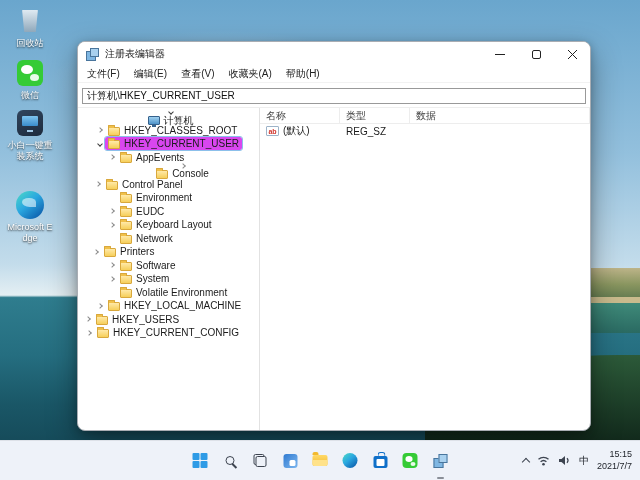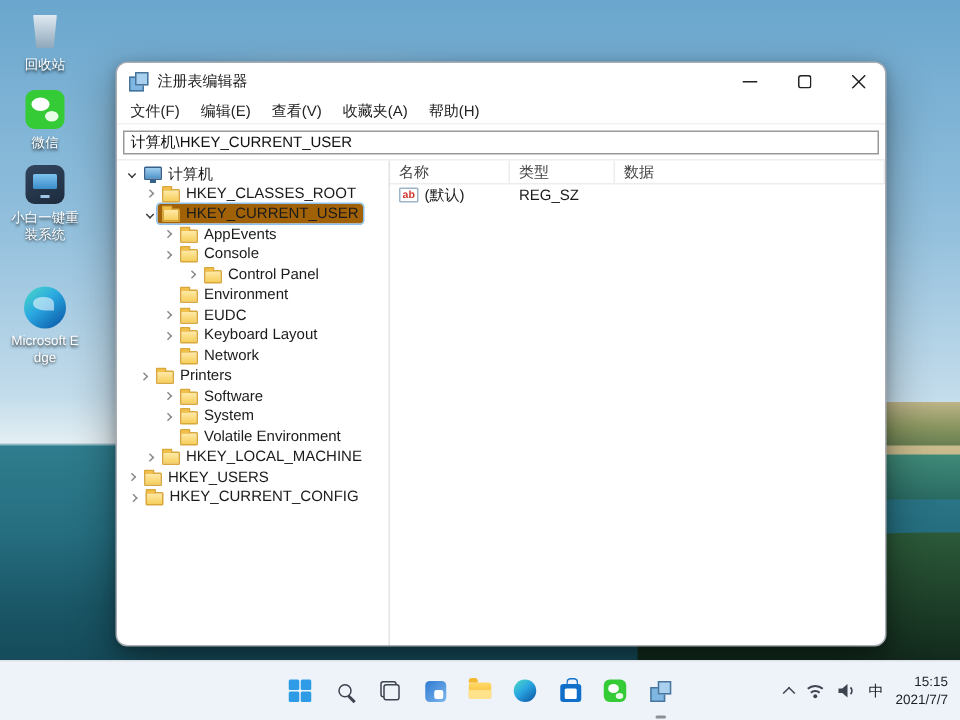--- a/index.html
+++ b/index.html
@@ -61,21 +61,21 @@
   .content { flex:1 1 auto; display:flex; min-height:0; }
   .tree-pane { width:181px; flex:0 0 auto; overflow:hidden; padding-top:2px; }
   .v-split { width:1px; background:#e2e2e2; flex:0 0 auto; }
   .list-pane { flex:1 1 auto; display:flex; flex-direction:column; overflow:hidden; }
 
   .tree-row { height:13.5px; display:flex; align-items:center; font-size:10px; color:#1b1b1b; white-space:nowrap; }
   .expander { width:11px; flex:0 0 auto; display:inline-flex; justify-content:center; align-items:center; }
   .chev-right { width:4px; height:4px; border-top:1px solid #8a8a8a; border-right:1px solid #8a8a8a; transform:rotate(45deg); }
   .chev-down  { width:4px; height:4px; border-top:1px solid #3c3c3c; border-right:1px solid #3c3c3c; transform:rotate(135deg); }
   .node-body { display:inline-flex; align-items:center; gap:4px; padding:0 3px; height:13px; border-radius:2px; }
-  .node-body.selected { background:#a16207; outline:1px solid #8cc0ea;text-align:right; }
+  .node-body.selected { background:#d946ef; outline:1px solid #8cc0ea;text-align:right; }
   .node-icon { display:inline-block; flex:0 0 auto; }
   .node-icon.folder { width:12px; height:9px; background:linear-gradient(#ffe9a8,#f6cf5a);
     border:1px solid #d9a83c; border-radius:1px; position:relative; margin-top:2px; }
   .node-icon.folder::before { content:""; position:absolute; top:-3px; left:-1px; width:5px; height:2px;
     background:#f0c04a; border:1px solid #d9a83c; border-bottom:none; border-radius:1px 1px 0 0; }
   .node-icon.computer { width:12px; height:9px; border:1px solid #35618c;
     background:linear-gradient(#9fd0f0,#4f94c9); border-radius:1px; position:relative; }
   .node-icon.computer::after { content:""; position:absolute; left:3px; bottom:-3px; width:4px; height:2px; background:#35618c; }
 
   .list-header { display:flex; height:16px; align-items:center; font-size:10px; color:#444;
@@ -193,21 +193,21 @@
         <span class="menu-item">编辑(E)</span>
         <span class="menu-item">查看(V)</span>
         <span class="menu-item">收藏夹(A)</span>
         <span class="menu-item">帮助(H)</span>
       </div>
     <div class="addr-wrap">
       <input class="address-input" readonly="" value="计算机\HKEY_CURRENT_USER" style="">
     </div>
     <div class="content">
       <div class="tree-pane" id="tree">
-          <div class="tree-row" style="padding-left: 4px;">
+          <div class="tree-row" style="padding-left: 4px; flex-direction: column;">
             <span class="expander">
               <i class="chev-down"></i>
             </span>
             <span class="node-body">
               <span class="node-icon computer"></span>
               <span>计算机</span>
             </span>
           </div>
           <div class="tree-row" style="padding-left: 16px;">
             <span class="expander">
@@ -229,30 +229,30 @@
           </div>
           <div class="tree-row" style="padding-left: 28px;">
             <span class="expander">
               <i class="chev-right"></i>
             </span>
             <span class="node-body">
               <span class="node-icon folder"></span>
               <span>AppEvents</span>
             </span>
           </div>
-          <div class="tree-row" style="padding-left: 28px;">
+          <div class="tree-row" style="padding-left: 28px; flex-direction: column;">
             <span class="expander">
               <i class="chev-right"></i>
             </span>
             <span class="node-body">
               <span class="node-icon folder"></span>
               <span>Console</span>
             </span>
           </div>
-          <div class="tree-row" style="padding-left: 44px; text-align: center;">
+          <div class="tree-row" style="padding-left: 14px; text-align: center;">
             <span class="expander">
               <i class="chev-right"></i>
             </span>
             <span class="node-body">
               <span class="node-icon folder"></span>
               <span>Control Panel</span>
             </span>
           </div>
           <div class="tree-row" style="padding-left: 28px;">
             <span class="expander"></span>

